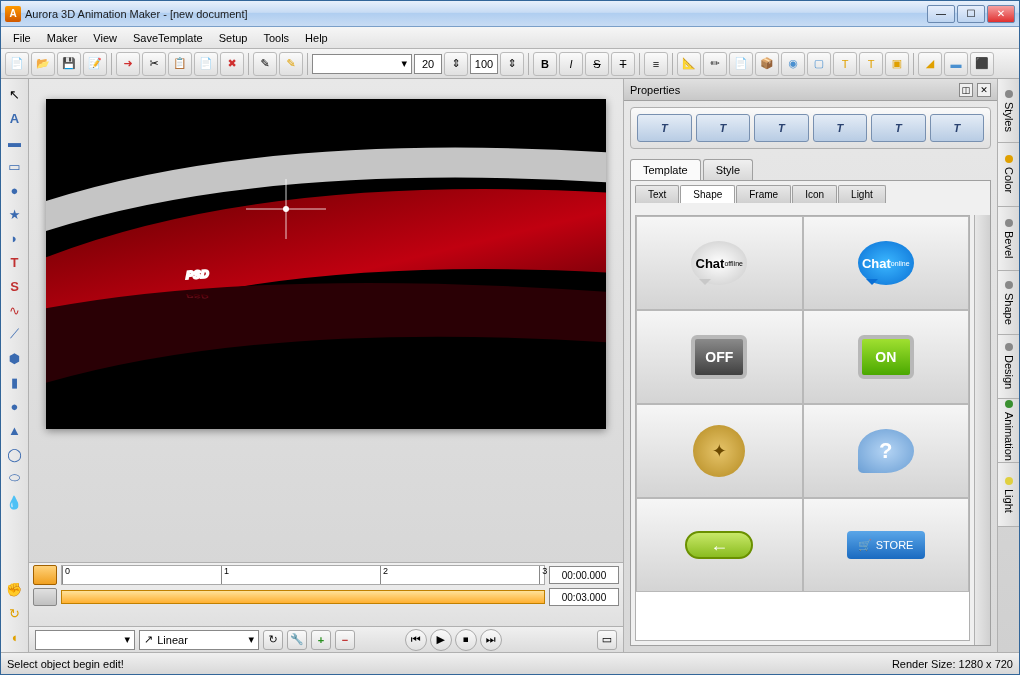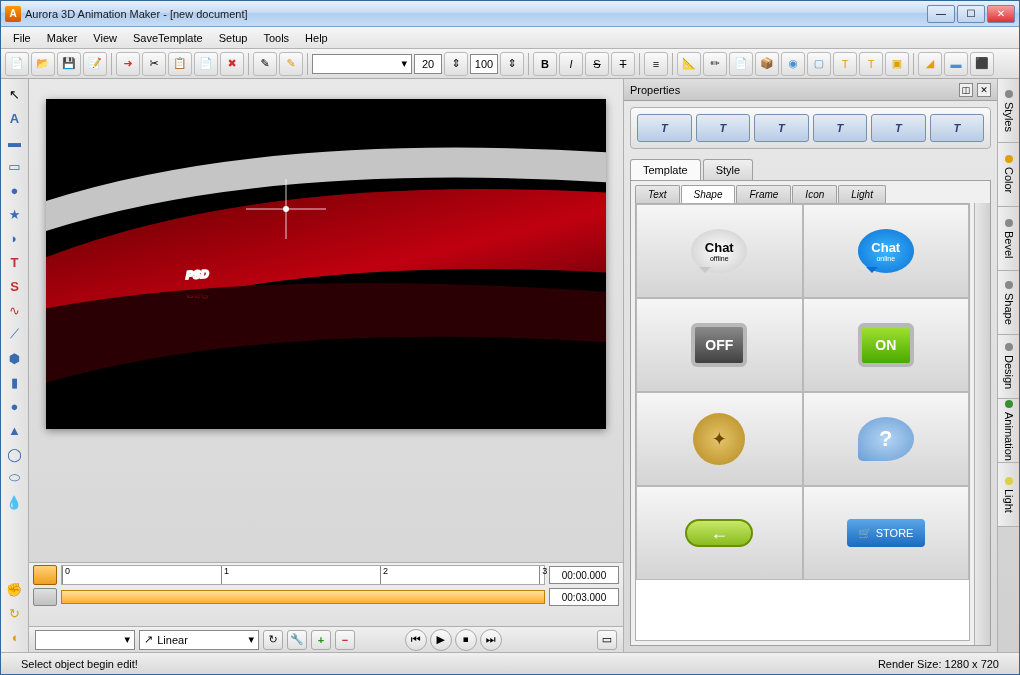--- a/index.html
+++ b/index.html
@@ -58,37 +58,37 @@
 .textmode-box { margin: 6px; border: 1px solid #b0b0b0; border-radius: 4px; background: linear-gradient(#fafafa,#e0e0e0); }
 .textmode-title { height: 22px; padding: 4px 8px; border-bottom: 1px solid #c0c0c0; }
 .textmode-btns { display: flex; gap: 4px; padding: 6px; }
 .tm-btn { flex: 1; height: 28px; background: linear-gradient(#e4ecf6,#b8cce4); border: 1px solid #7890b0; border-radius: 3px; display: flex; align-items: center; justify-content: center; cursor: pointer; color: #2a4270; font-weight: bold; font-style: italic; }
 
 .tabs { display: flex; margin: 4px 6px 0 6px; }
 .tab { padding: 4px 12px; border: 1px solid #a0a0a0; border-bottom: none; background: linear-gradient(#f0f0f0,#d8d8d8); cursor: pointer; margin-right: 2px; border-radius: 3px 3px 0 0; }
 .tab.active { background: #fafafa; }
 .tab-body { flex: 1; margin: 0 6px 6px 6px; border: 1px solid #a0a0a0; background: #f0f0f0; display: flex; flex-direction: column; min-height: 0; }
 
-.sub-tabs { display: flex; padding: 4px 4px 0 4px; font-style: italic; }
+.sub-tabs { display: flex; padding: 4px 4px 12px 4px; }
 .sub-tab { padding: 3px 12px; border: 1px solid #a0a0a0; border-bottom: none; background: linear-gradient(#e8e8e8,#d0d0d0); cursor: pointer; margin-right: 1px; font-size: 10px; border-radius: 2px 2px 0 0; }
 .sub-tab.active { background: #fff; }
 
 .shape-grid { flex: 1; overflow-y: auto; background: #fff; margin: 0 4px 4px 4px; border: 1px solid #b0b0b0; }
 .shape-grid-inner { display: grid; grid-template-columns: 1fr 1fr; }
 .shape-cell { height: 94px; background: linear-gradient(#f6f6f6,#d4d4d4); border: 1px solid #b8b8b8; display: flex; align-items: center; justify-content: center; cursor: pointer; }
 
 .side-tabs { width: 22px; display: flex; flex-direction: column; background: linear-gradient(#e0e0e0,#d0d0d0); border-left: 1px solid #b0b0b0; }
 .side-tab { height: 64px; writing-mode: vertical-rl; display: flex; align-items: center; justify-content: center; border-bottom: 1px solid #b0b0b0; cursor: pointer; font-size: 10px; background: linear-gradient(90deg,#f0f0f0,#d8d8d8); }
 .side-tab .dot { width: 8px; height: 8px; border-radius: 50%; background: #888; margin-bottom: 4px; writing-mode: horizontal-tb; }
 
-.statusbar { height: 22px; background: linear-gradient(#f0f0f0,#d8d8d8); border-top: 1px solid #b0b0b0; display: flex; align-items: center; padding: 0 20px; }
+.statusbar { height: 22px; background: linear-gradient(#f0f0f0,#d8d8d8); border-top: 1px solid #b0b0b0; display: flex; align-items: center; padding: 0 6px; }
 .statusbar .right { margin-left: auto; text-align: center; }
 
 
-.chat-bubble { width: 56px; height: 44px; border-radius: 50%; background: radial-gradient(#fff,#c8c8c8); position: relative; display: flex; flex-direction: column; align-items: center; justify-content: center; }
+.chat-bubble { width: 56px; height: 44px; border-radius: 50%; background: radial-gradient(#fff,#c8c8c8); position: relative; display: flex; flex-direction: row; align-items: center; justify-content: center; }
 .chat-bubble::after { content: ''; position: absolute; bottom: -6px; left: 8px; border: 6px solid transparent; border-top-color: #c8c8c8; }
 .chat-bubble.blue { background: radial-gradient(#3bb7ff,#0a6fd4); color: #fff; }
 .chat-bubble.blue::after { border-top-color: #0a6fd4; }
 .chat-bubble .big { font-weight: bold; font-size: 13px; }
 .chat-bubble .small { font-size: 7px; }
 
 .sq-btn { width: 56px; height: 44px; border-radius: 6px; display: flex; align-items: center; justify-content: center; font-weight: bold; font-size: 14px; color: #fff; }
 .sq-off { background: linear-gradient(#8a8a8a,#404040); border: 4px solid #b8b8b8; }
 .sq-on { background: linear-gradient(#a0e030,#4aa800); border: 4px solid #b8b8b8; }
 

